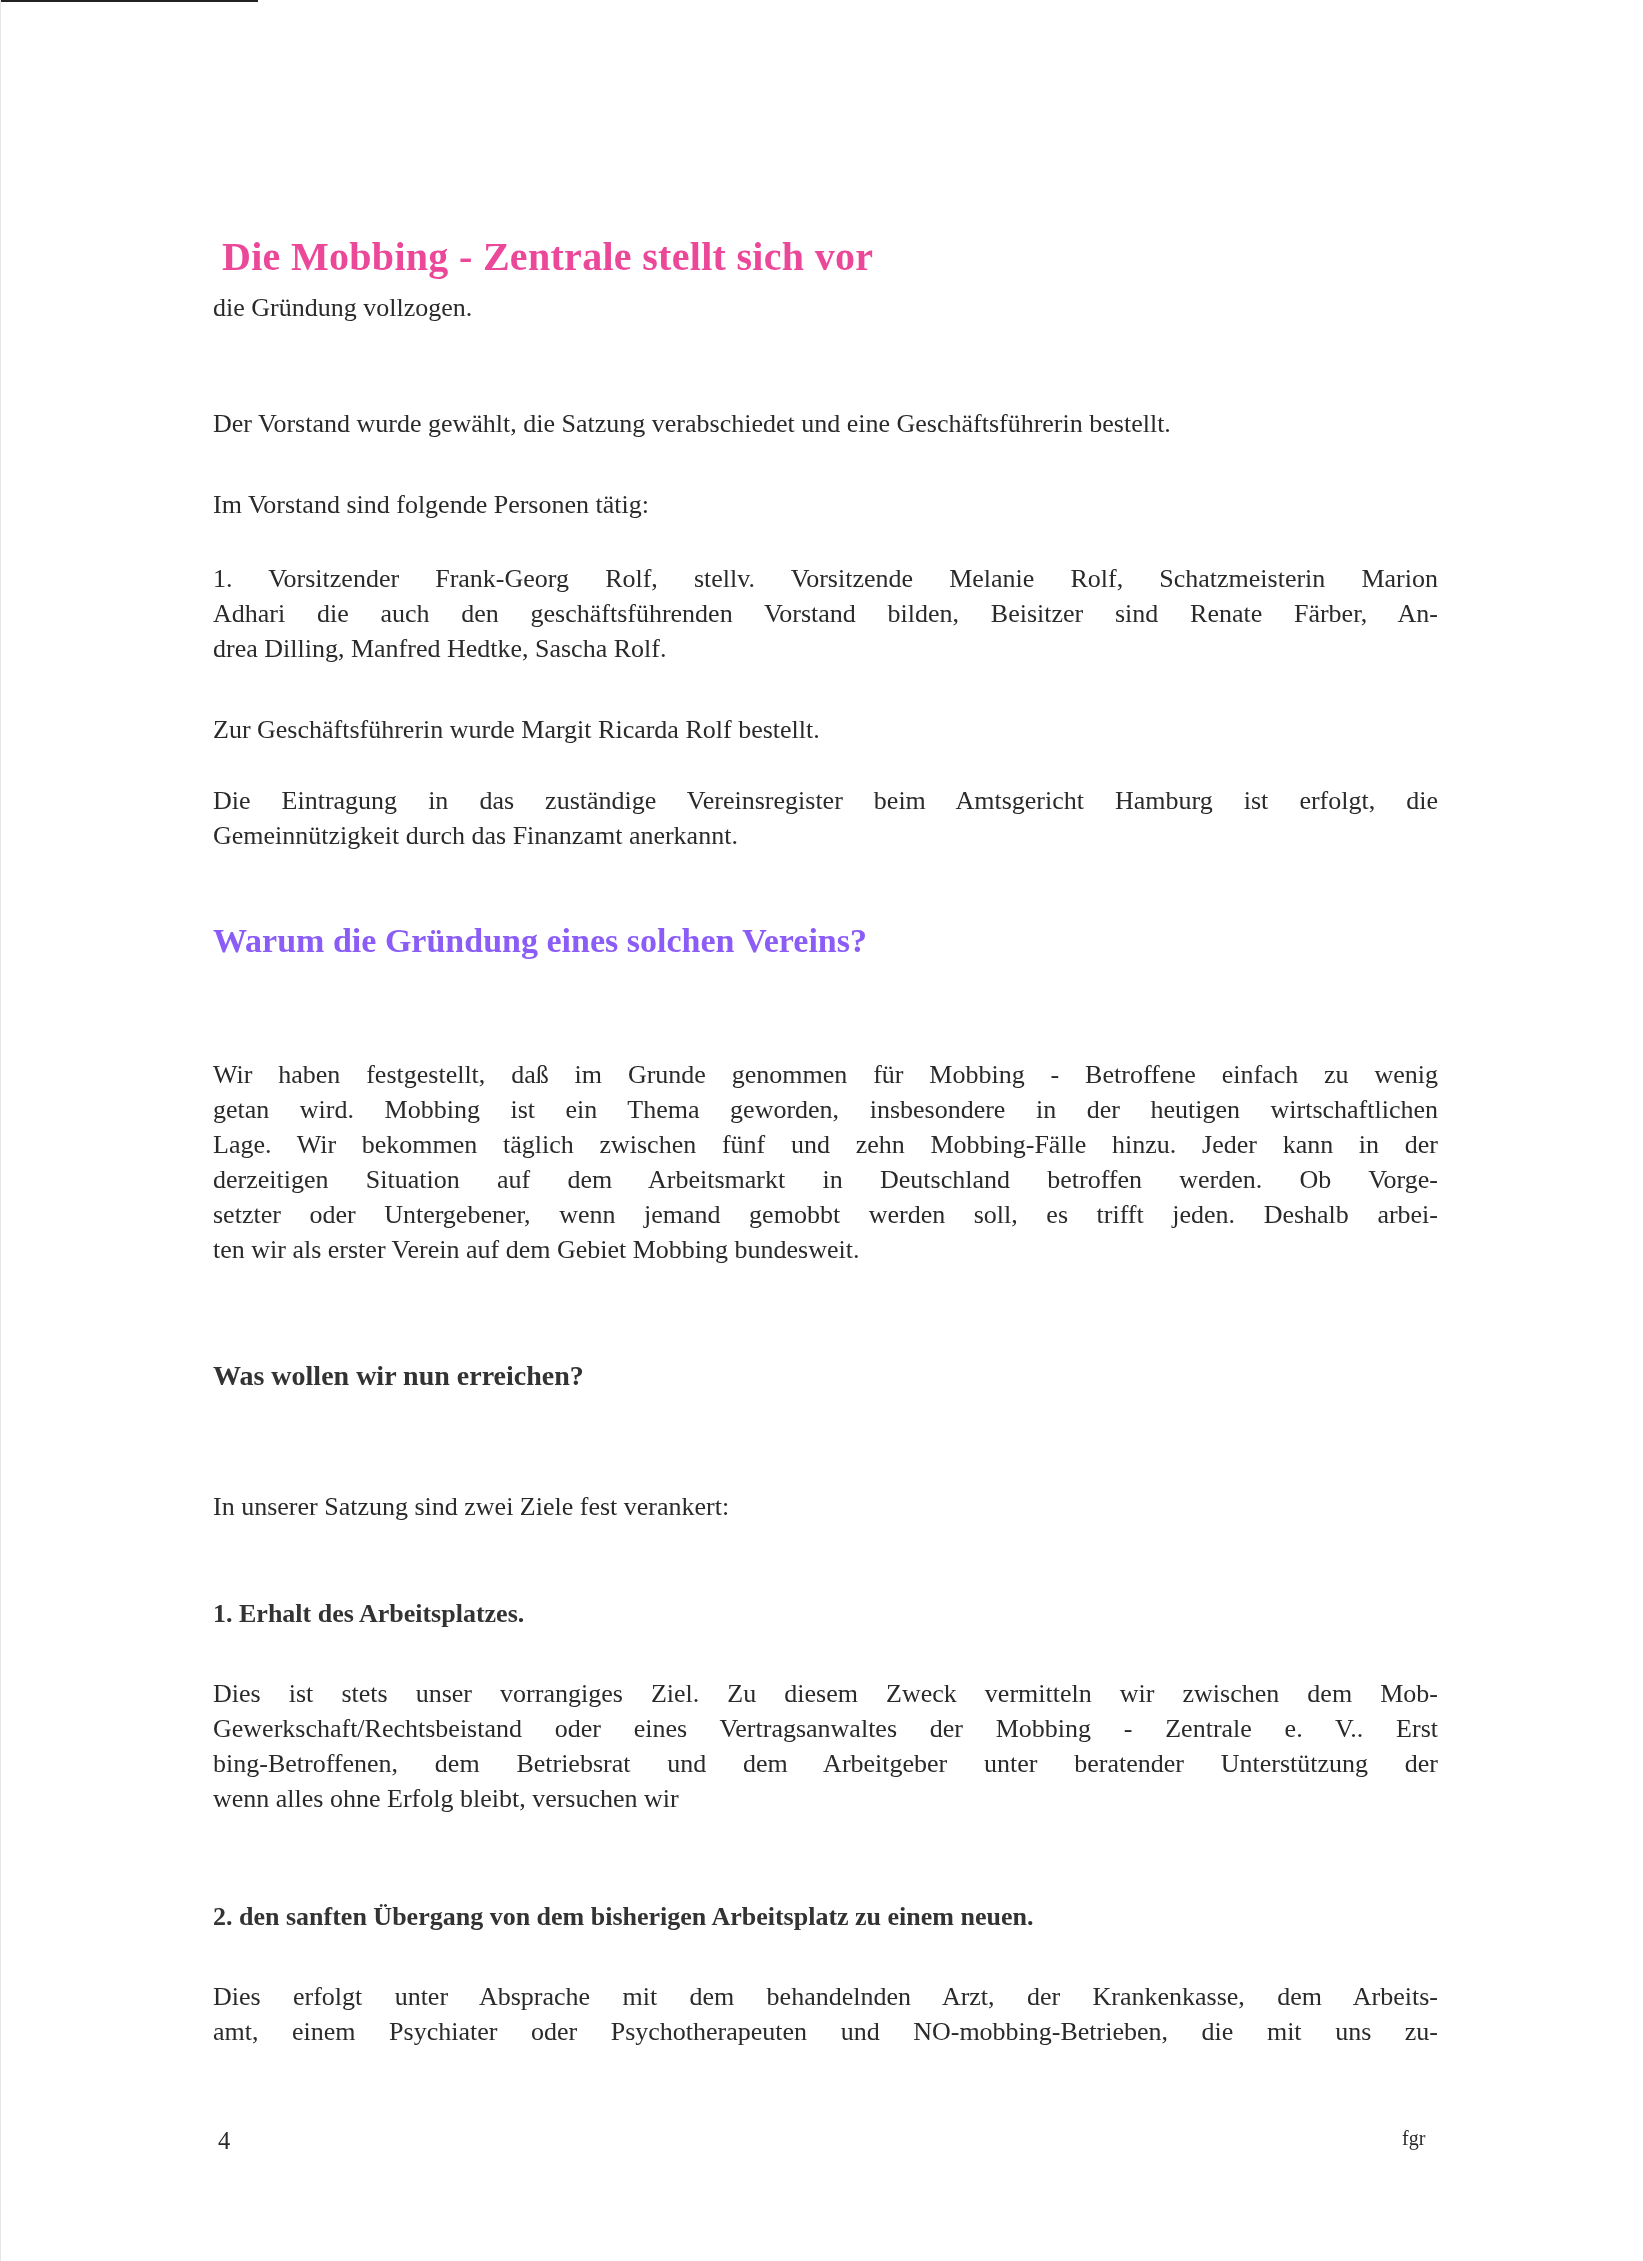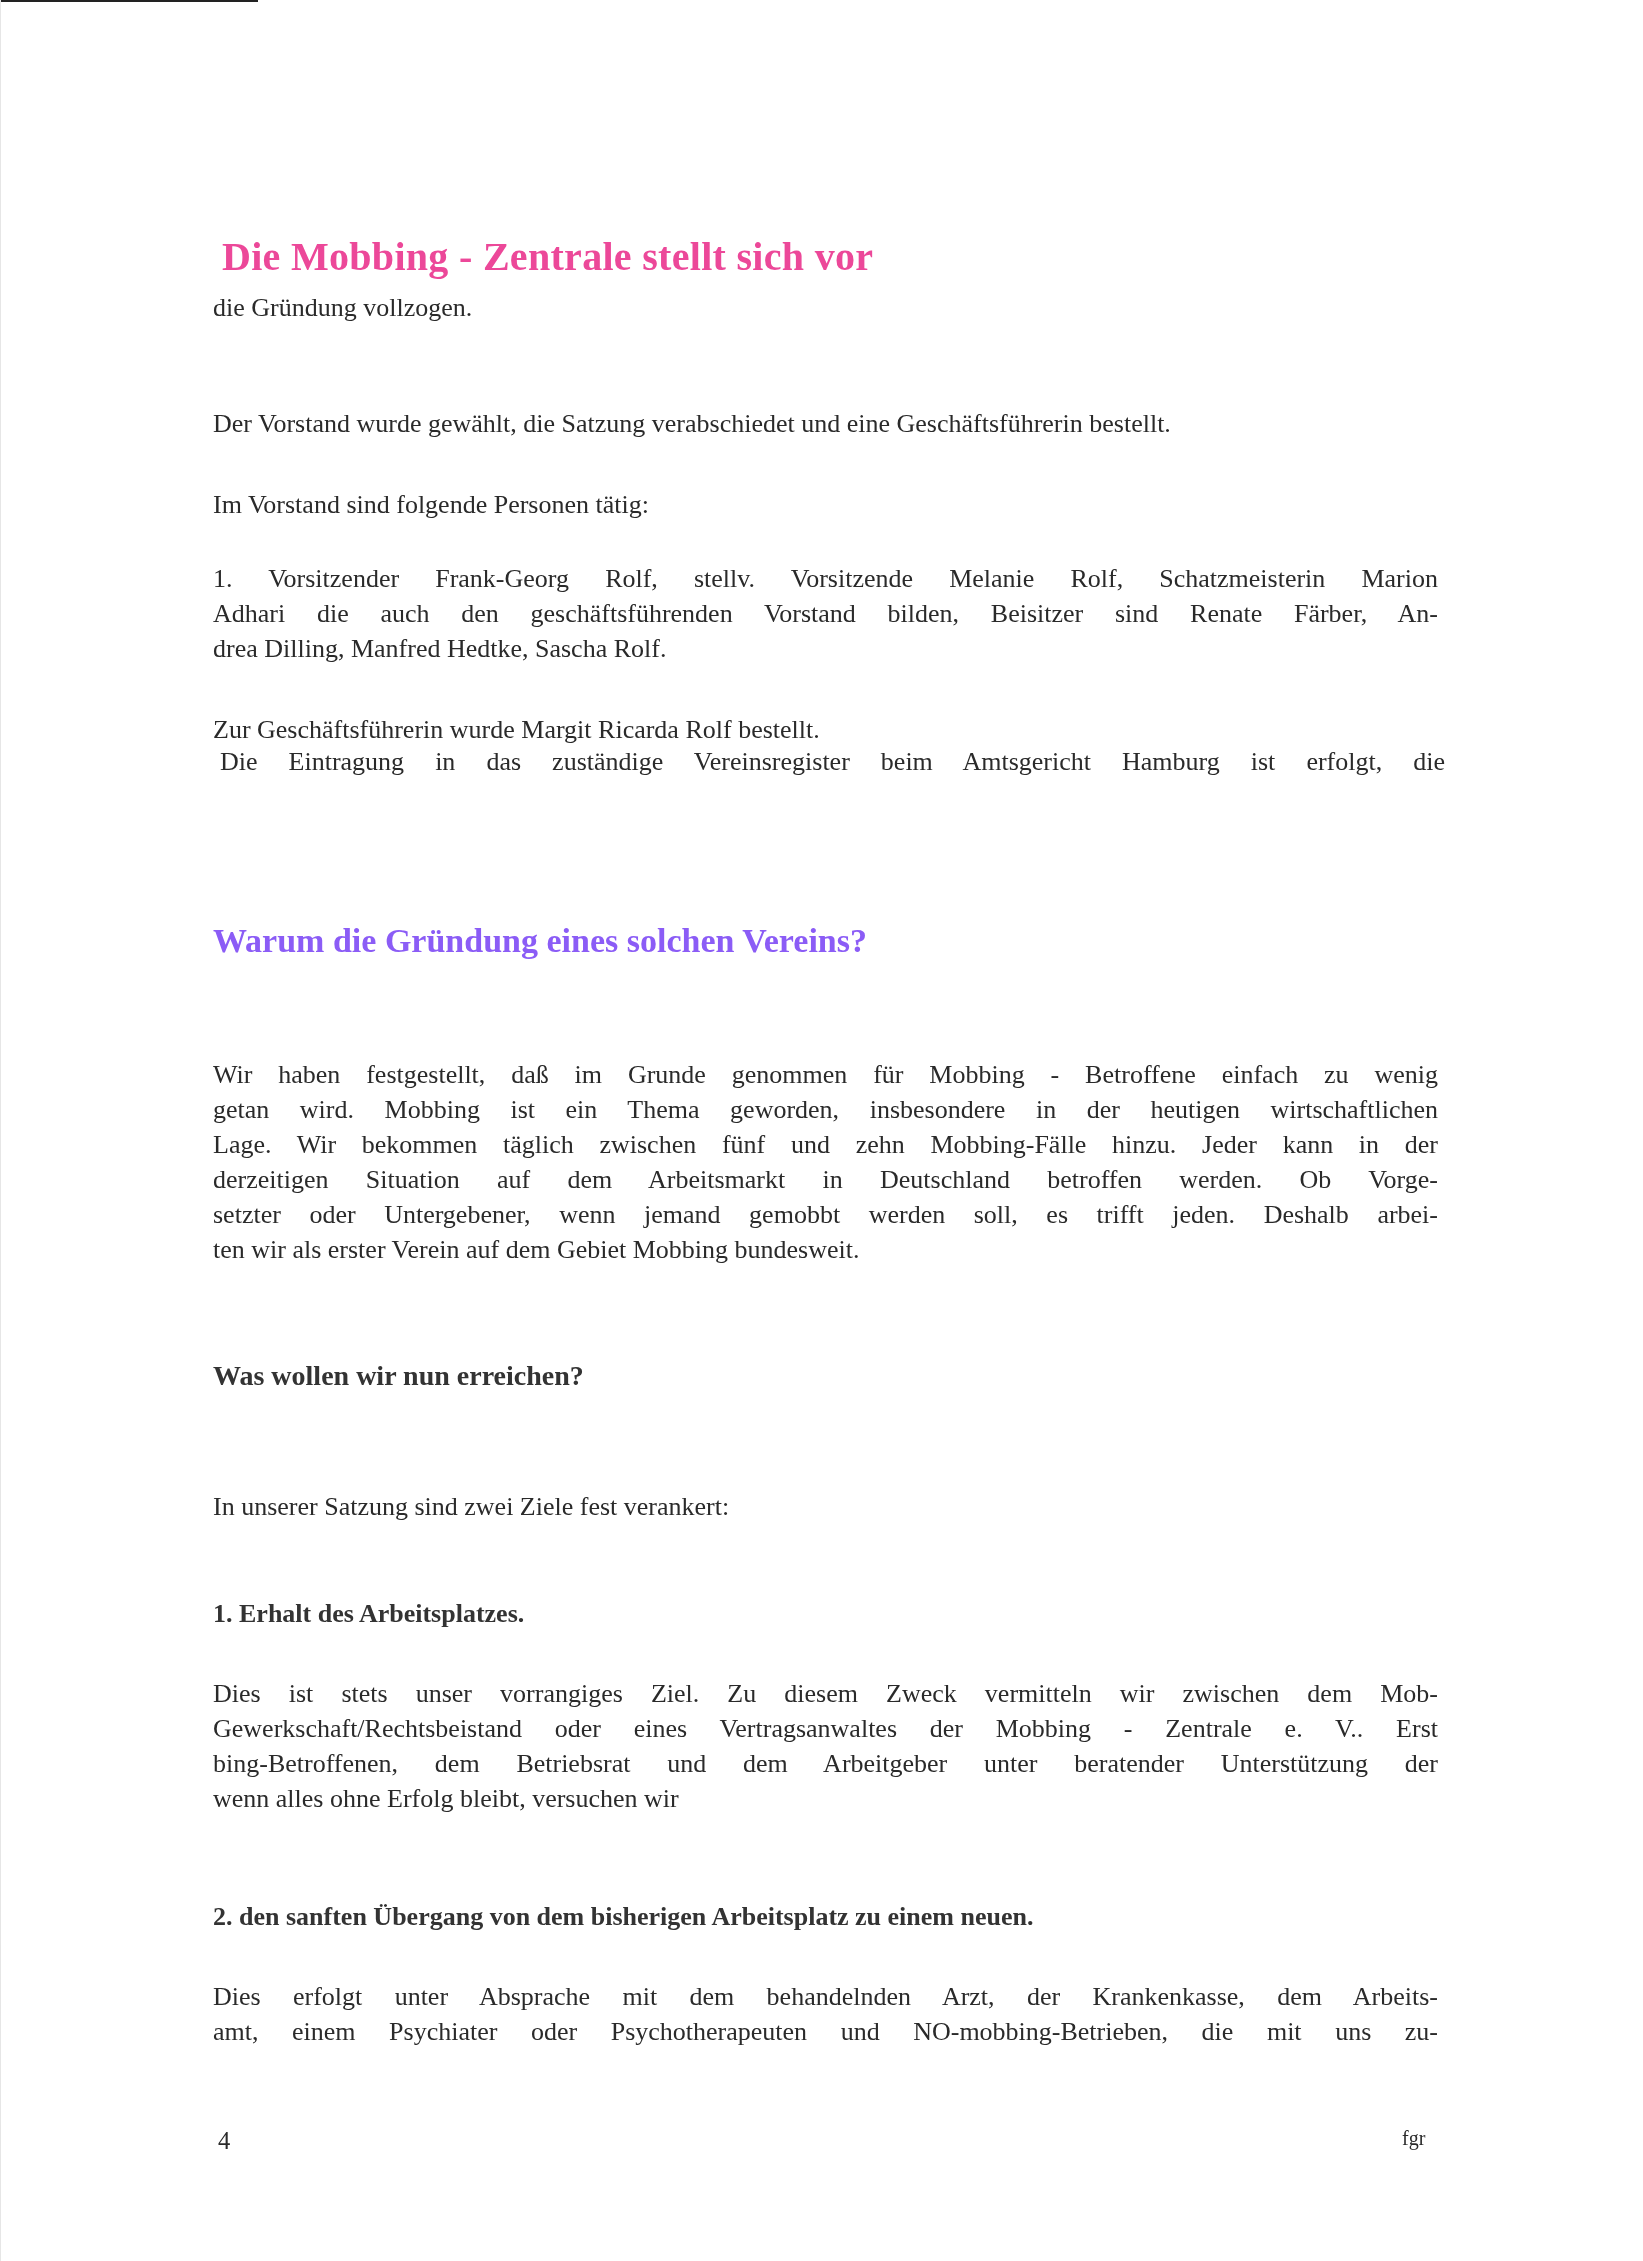--- a/index.html
+++ b/index.html
@@ -45,22 +45,23 @@
   <div class="p nojust" style="top:487px;">Im Vorstand sind folgende Personen tätig:</div>
 
   <div class="p" style="top:561px;">
     <span class="just-line">1. Vorsitzender Frank-Georg Rolf, stellv. Vorsitzende Melanie Rolf, Schatzmeisterin Marion</span>
     <span class="just-line">Adhari die auch den geschäftsführenden Vorstand bilden, Beisitzer sind Renate Färber, An-</span>
     <span class="line">drea Dilling, Manfred Hedtke, Sascha Rolf.</span>
   </div>
 
   <div class="p nojust" style="top:712px;">Zur Geschäftsführerin wurde Margit Ricarda Rolf bestellt.</div>
 
-  <div class="p" style="top:744px;margin-left:7px;">
+  <div class="p" style="top:783px;">
     <span class="just-line">Die Eintragung in das zuständige Vereinsregister beim Amtsgericht Hamburg ist erfolgt, die</span>
+    <span class="line">Gemeinnützigkeit durch das Finanzamt anerkannt.</span>
   </div>
 
   <h2 class="h2" style="top:922px; margin:0;">Warum die Gründung eines solchen Vereins?</h2>
 
   <div class="p" style="top:1057px;">
     <span class="just-line">Wir haben festgestellt, daß im Grunde genommen für Mobbing - Betroffene einfach zu wenig</span>
     <span class="just-line">getan wird. Mobbing ist ein Thema geworden, insbesondere in der heutigen  wirtschaftlichen</span>
     <span class="just-line">Lage. Wir bekommen täglich zwischen fünf und zehn Mobbing-Fälle hinzu. Jeder kann in der</span>
     <span class="just-line">derzeitigen Situation auf dem Arbeitsmarkt in Deutschland betroffen werden. Ob Vorge-</span>
     <span class="just-line">setzter oder Untergebener, wenn jemand gemobbt werden soll, es trifft jeden. Deshalb arbei-</span>

